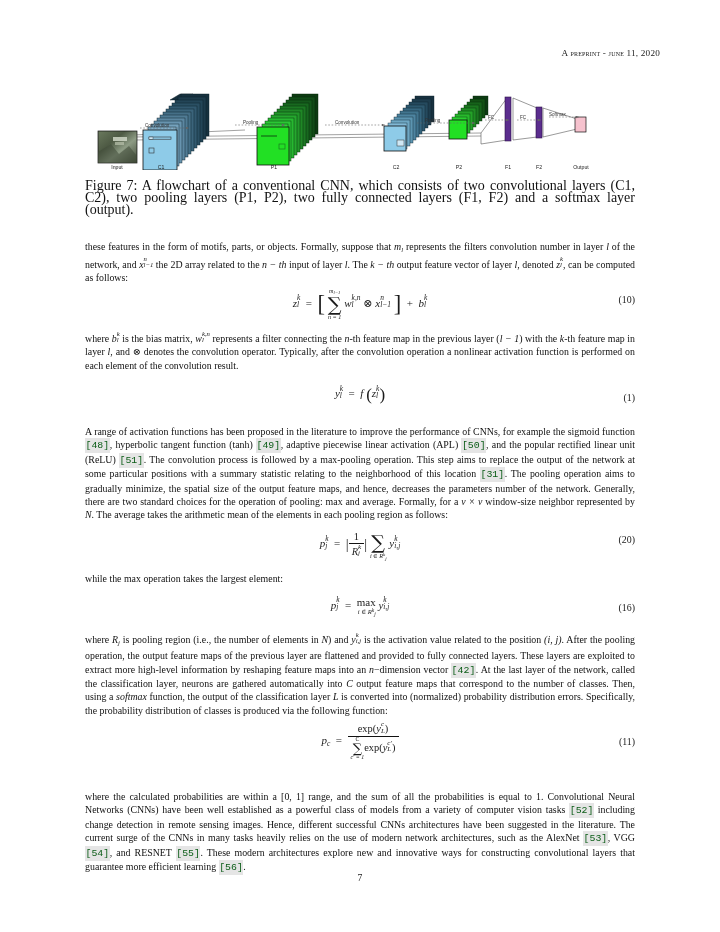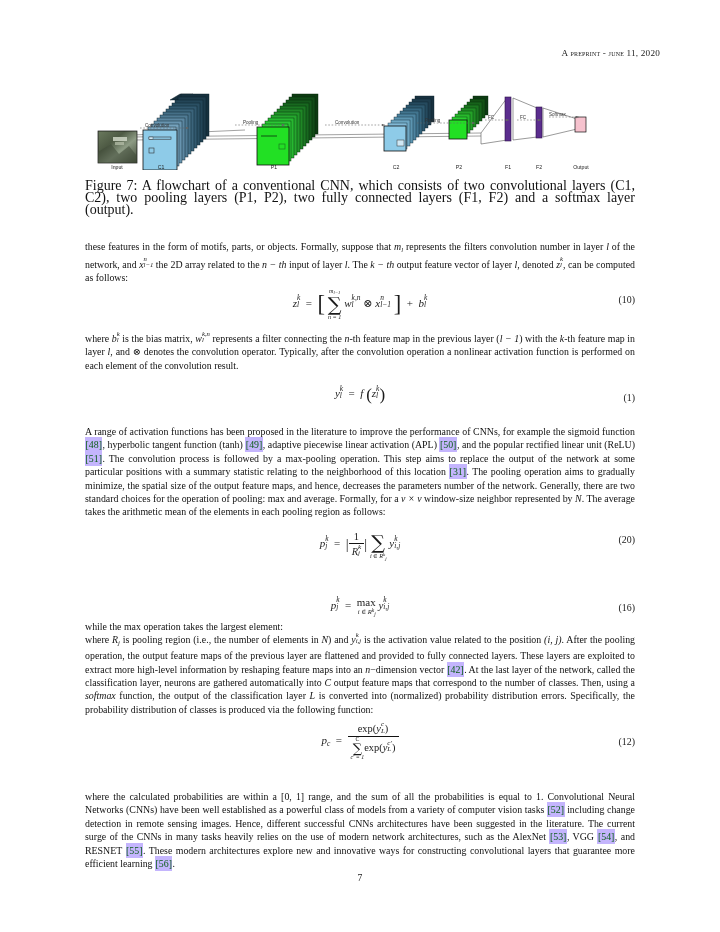--- a/index.html
+++ b/index.html
@@ -77,21 +77,21 @@
     position: absolute;
     left: 0;
     width: 550px;
     margin: 0;
     font-size: 9.9px;
     line-height: 13.4px;
     text-align: justify;
     text-justify: inter-word;
     color: #111;
   }
-  p.body.nojust { text-align: left; margin-top: 48px; }
+  p.body.nojust { text-align: left; }
 
   
   .mi {
     font-family: "Liberation Serif", serif;
     font-style: italic;
   }
   .mr { font-style: normal; }
   .sub {
     font-size: .68em;
     vertical-align: -0.32em;
@@ -107,23 +107,24 @@
     position: relative;
     top: .12em;
   }
   .subsup span { display: block; }
   .subsup .s-up { position: relative; top: -.15em; }
   .subsup .s-dn { position: relative; top: -.1em; }
 
   
   .cite {
     color: #0a5c16;
-    background: #c4b5fd;
+    background: #e5e5e5;
     padding: 2px .5px;
     font-style: normal;
+    font-family: Liberation Mono, monospace;
   }
 
   
   .eq {
     position: absolute;
     left: 0;
     width: 550px;
     height: 36px;
   }
   .eq .eq-body {
@@ -474,21 +475,21 @@
 
     <div class="eq" style="top:722px;height:44px;">
       <div class="eq-body">
         <span class="mi">p</span><span class="sub">c</span>
         <span class="mr">&nbsp;=&nbsp;</span>
         <span class="frac">
           <span class="num"><span class="mr">exp(</span><span class="mi">y</span><span class="subsup"><span class="s-up">c</span><span class="s-dn">L</span></span><span class="mr">)</span></span>
           <span class="den"><span class="bigop" style="top:.05em;"><span class="lim-top" style="font-style:normal;">C</span><span class="op" style="font-size:1.25em;">∑</span><span class="lim-bot">c′ = 1</span></span><span class="mr">exp(</span><span class="mi">y</span><span class="subsup"><span class="s-up">c′</span><span class="s-dn">L</span></span><span class="mr">)</span></span>
         </span>
       </div>
-      <div class="eq-num" style="top:14px;">(12)</div>
+      <div class="eq-num" style="top:14px;">(11)</div>
     </div>
 
     <p class="body" style="top:790px;">
       <span>where the calculated probabilities are within a [0, 1] range, and the sum of all the probabilities is equal to 1. Convolutional Neural Networks (CNNs) have been well established as a powerful class of models from a variety of computer vision tasks </span><span class="cite">[52]</span><span> including change detection in remote sensing images. Hence, different successful CNNs architectures have been suggested in the literature. The current surge of the CNNs in many tasks heavily relies on the use of modern network architectures, such as the AlexNet </span><span class="cite">[53]</span><span>, VGG </span><span class="cite">[54]</span><span>, and RESNET </span><span class="cite">[55]</span><span>. These modern architectures explore new and innovative ways for constructing convolutional layers that guarantee more efficient learning </span><span class="cite">[56]</span><span>.</span>
     </p>
 
   </div>
 
   <div class="pagenum">7</div>
 

